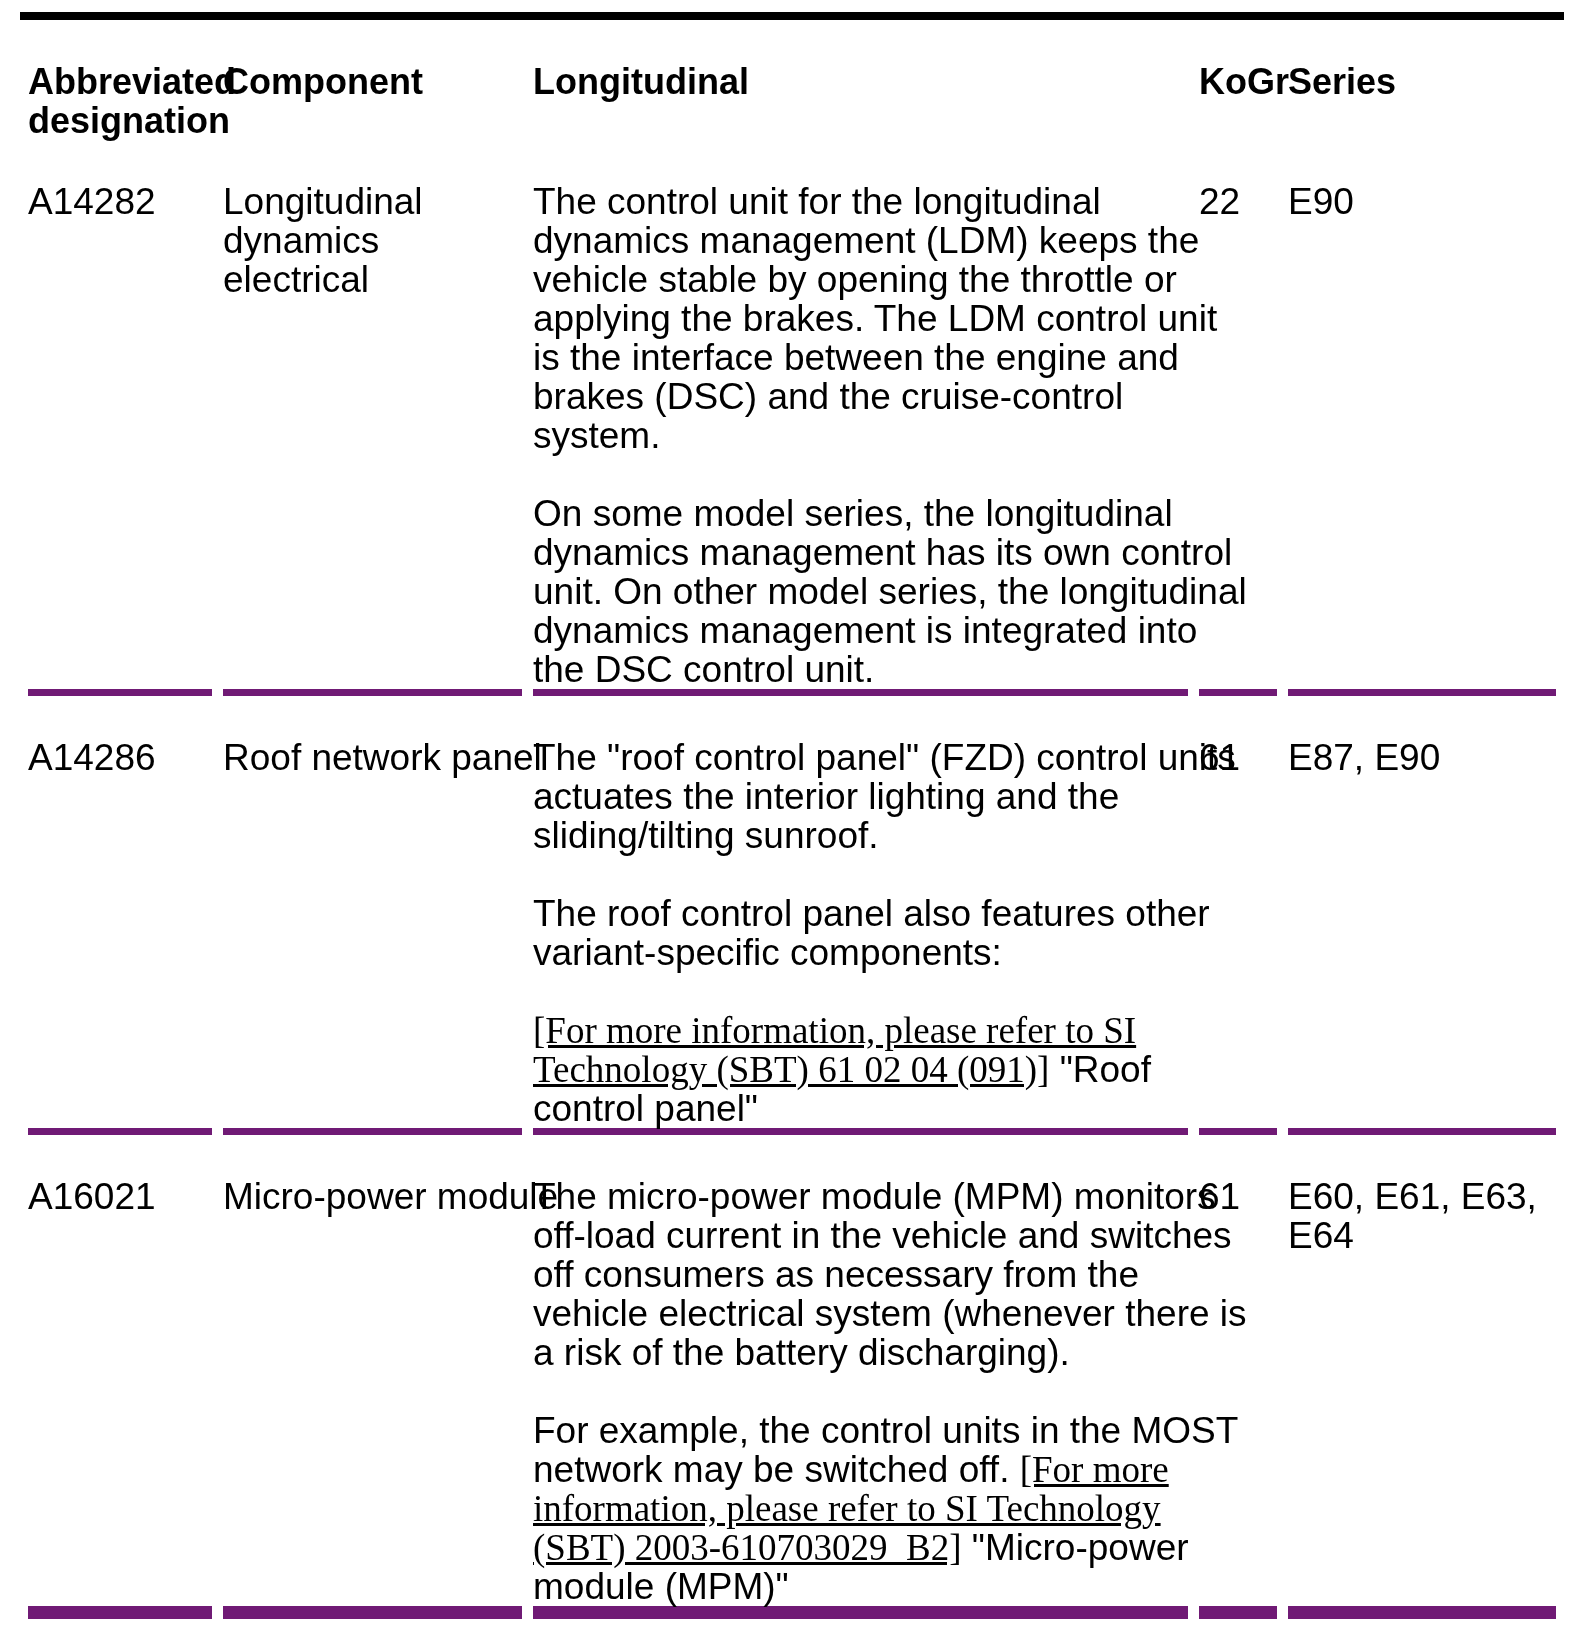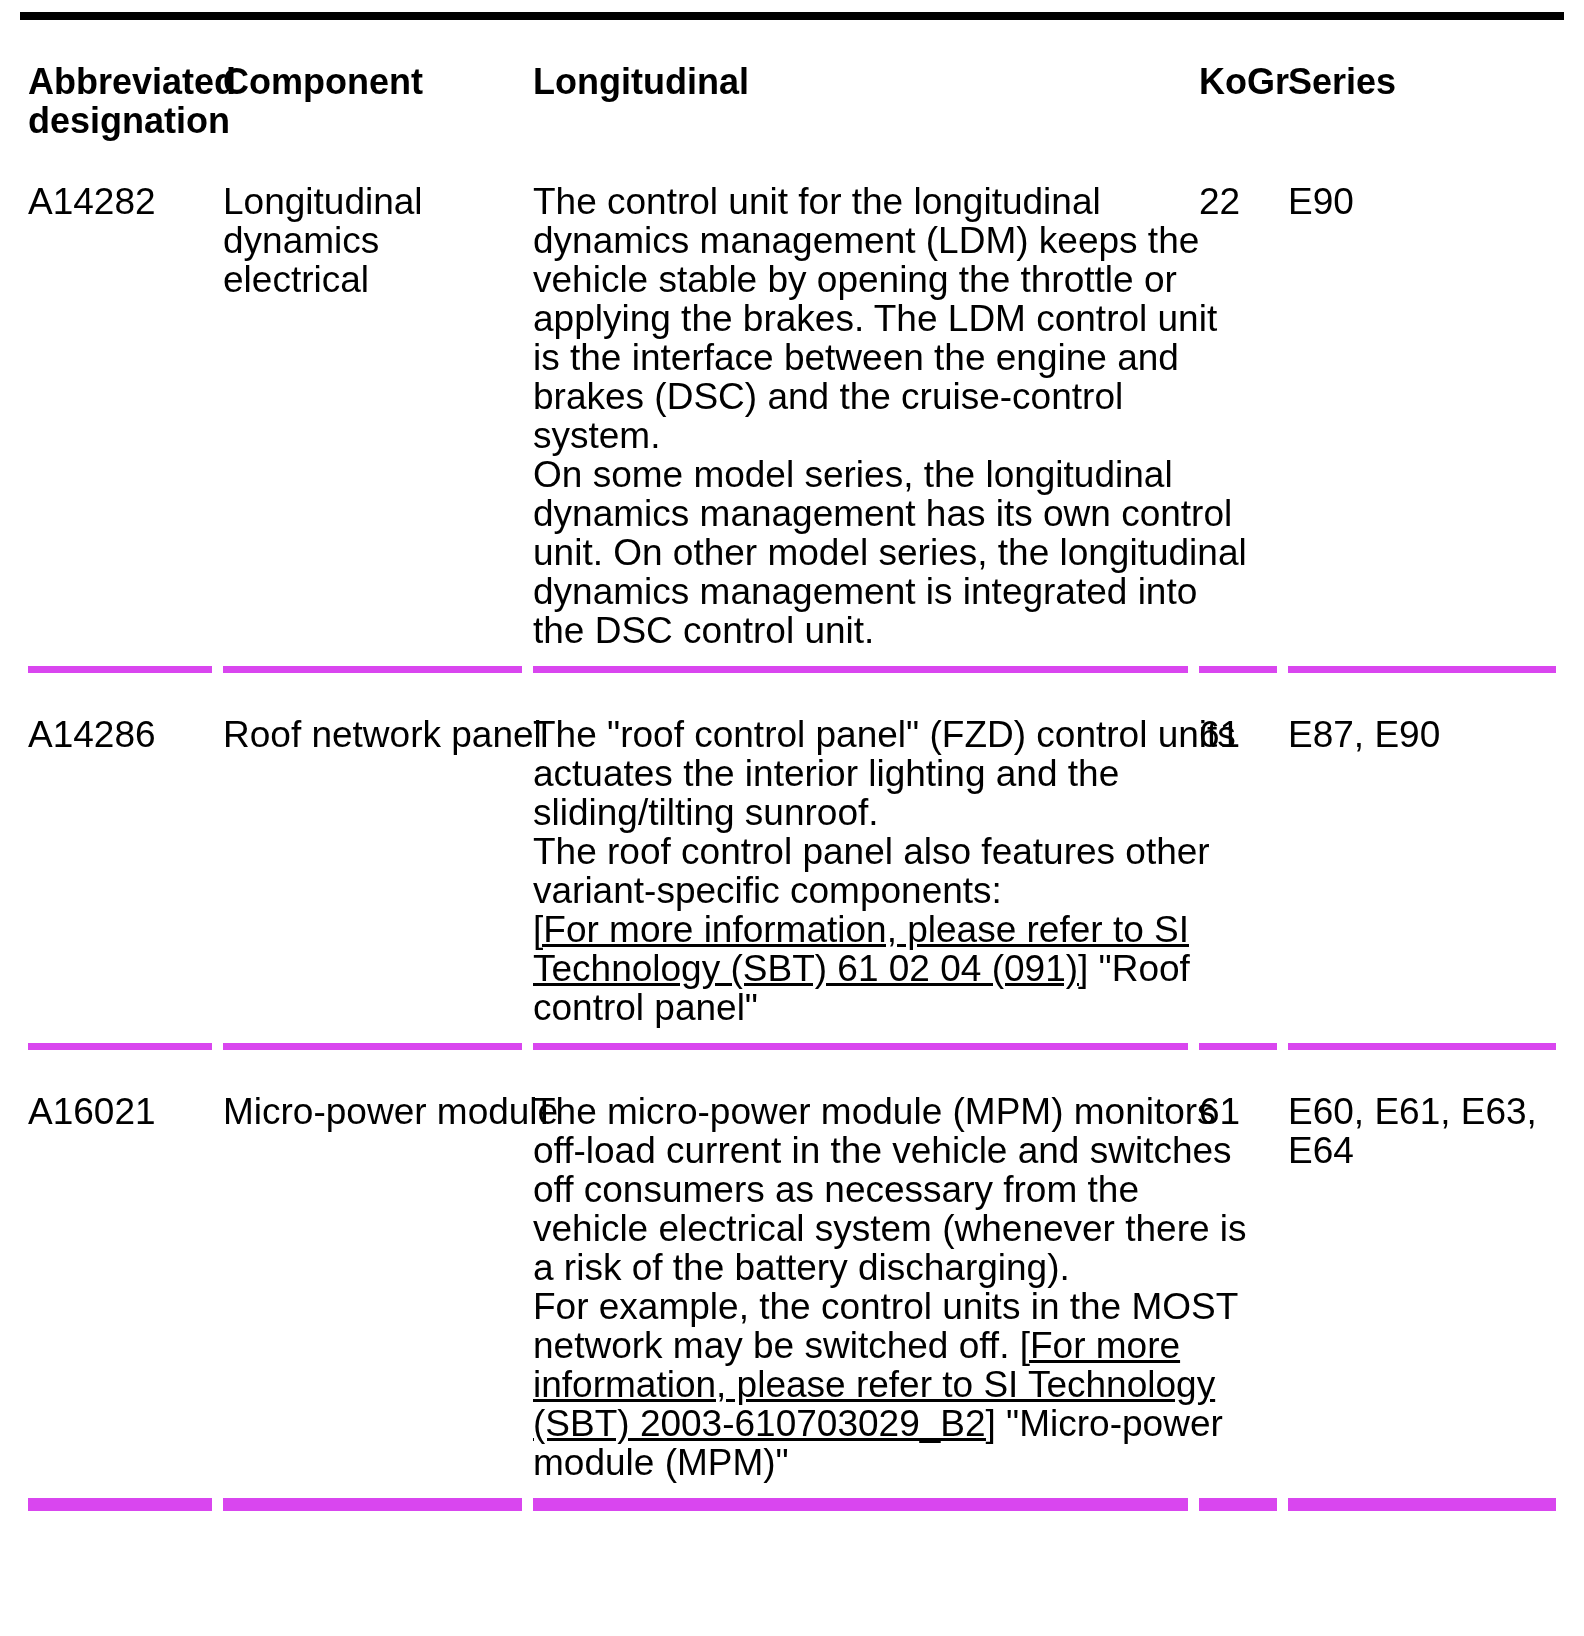--- a/index.html
+++ b/index.html
@@ -40,34 +40,34 @@
     text-align: left;
   }
   thead th {
     padding-top: 42px;
     font-weight: bold;
     font-size: 36px;
     line-height: 39px;
     white-space: pre;
   }
   tbody td {
-    padding: 42px 0 16px 0;
-    border-bottom: 7px solid #d946ef;
+    padding: 42px 0 0 0;
+    border-bottom: 7px solid #701a75;
     font-size: 37px;
     line-height: 39px;
     white-space: pre;
   }
   tbody tr.last-row td {
     border-bottom-width: 13px;
   }
   .para { white-space: pre; }
-  .para + .para { }
+  .para + .para { margin-top: 39px; }
   .line { min-height: 39px; }
   .si-link {
-    font-family: Liberation Sans, sans-serif;
+    font-family: Liberation Serif, serif;
     text-decoration: underline;
     color: #000000;
     cursor: pointer;
   }
 </style>
 </head>
 <body>
 
 <div class="doc">
   <div class="top-rule"></div>

